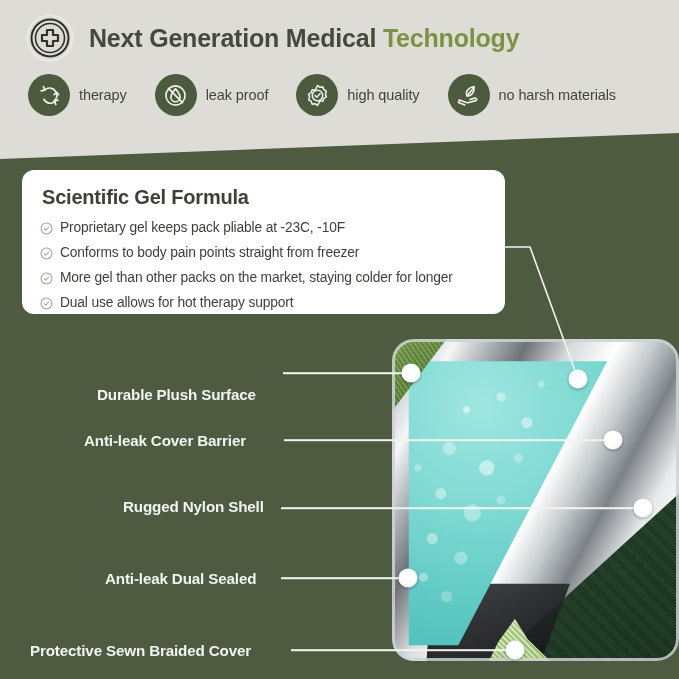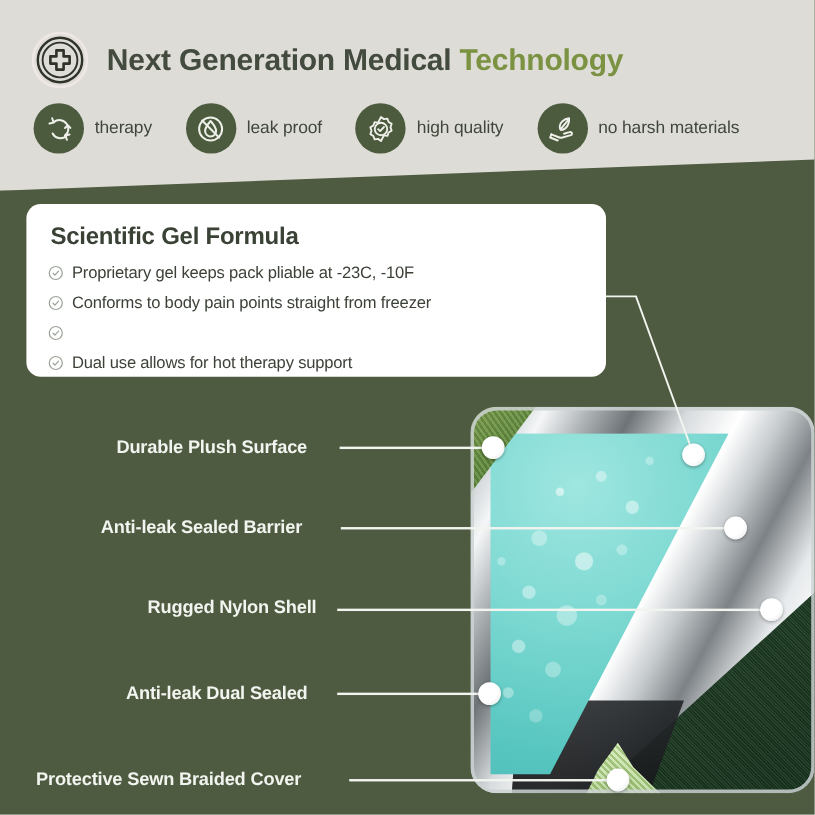--- a/index.html
+++ b/index.html
@@ -22,21 +22,21 @@
     position: absolute;
     left: 0; top: 0;
     width: 679px;
     height: 165px;
     background: #dedcd7;
     clip-path: polygon(0 0, 679px 0, 679px 133px, 0 159px);
     z-index: 5;
   }
   .header-inner {
     position: absolute;
-    left: 0; top: 12px;
+    left: 0; top: 0;
     width: 628px;
     height: 165px;
     z-index: 6;
   }
 
   .title-row {
     position: absolute;
     left: 26px;
     top: 14px;
     display: flex;
@@ -288,24 +288,24 @@
   </div>
 
   <div class="callouts">
 
     <svg class="leader-diagonal" width="679" height="679" viewBox="0 0 679 679">
       <polyline points="503,247 530,247 578,379" fill="none" stroke="#f2f4ef" stroke-width="1.6"></polyline>
     </svg>
     <div class="dot" id="gel-dot" style="left: 578px; top: 379px;"></div>
 
     <div id="callout-host">
-        <div class="callout-label" style="left: 97px; top: 373px; text-align: right;">Durable Plush Surface</div>
+        <div class="callout-label" style="left: 97px; top: 394px; text-align: right;">Durable Plush Surface</div>
         <div class="leader" style="left: 283px; top: 373px; width: 122px;"></div>
         <div class="dot" style="left: 411px; top: 373px;"></div>
-        <div class="callout-label" style="left: 84px; top: 440px;">Anti-leak Sealed Barrier</div>
+        <div class="callout-label" style="left: 84px; top: 440px;">Anti-leak Cover Barrier</div>
         <div class="leader" style="left: 284px; top: 440px; width: 327px;"></div>
         <div class="dot" style="left: 613px; top: 440px;"></div>
         <div class="callout-label" style="left: 123px; top: 506px;">Rugged Nylon Shell</div>
         <div class="leader" style="left: 281px; top: 508px; width: 360px;"></div>
         <div class="dot" style="left: 643px; top: 508px;"></div>
         <div class="callout-label" style="left: 105px; top: 578px;">Anti-leak Dual Sealed</div>
         <div class="leader" style="left: 281px; top: 578px; width: 125px;"></div>
         <div class="dot" style="left: 408px; top: 578px;"></div>
         <div class="callout-label" style="left: 30px; top: 650px;">Protective Sewn Braided Cover</div>
         <div class="leader" style="left: 291px; top: 650px; width: 222px;"></div>
@@ -396,20 +396,21 @@
               <circle cx="12" cy="12" r="10"></circle>
               <polyline points="7.8,12.4 10.6,15.2 16.2,9.2"></polyline>
             </svg></span>
           <span class="bullet-text">Conforms to body pain points straight from freezer</span>
         </div>
         <div class="bullet">
           <span class="bullet-icon"><svg width="13" height="13" viewBox="0 0 24 24" fill="none" stroke="#9aa396" stroke-width="1.9" stroke-linecap="round" stroke-linejoin="round">
               <circle cx="12" cy="12" r="10"></circle>
               <polyline points="7.8,12.4 10.6,15.2 16.2,9.2"></polyline>
             </svg></span>
+          <span class="bullet-text">More gel than other packs on the market, staying colder for longer</span>
         </div>
         <div class="bullet">
           <span class="bullet-icon"><svg width="13" height="13" viewBox="0 0 24 24" fill="none" stroke="#9aa396" stroke-width="1.9" stroke-linecap="round" stroke-linejoin="round">
               <circle cx="12" cy="12" r="10"></circle>
               <polyline points="7.8,12.4 10.6,15.2 16.2,9.2"></polyline>
             </svg></span>
           <span class="bullet-text">Dual use allows for hot therapy support</span>
         </div>
       </div>
   </div>

